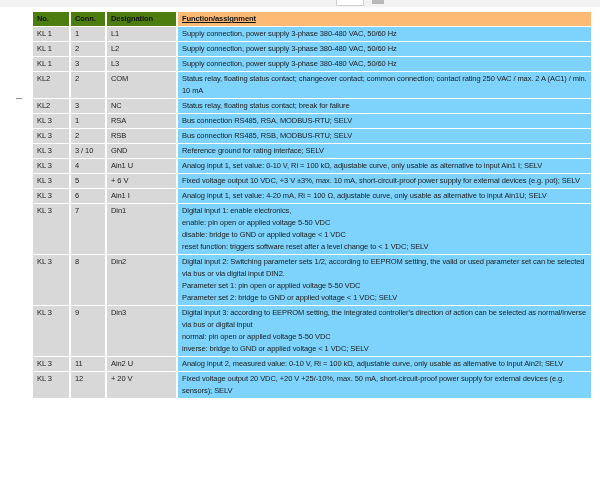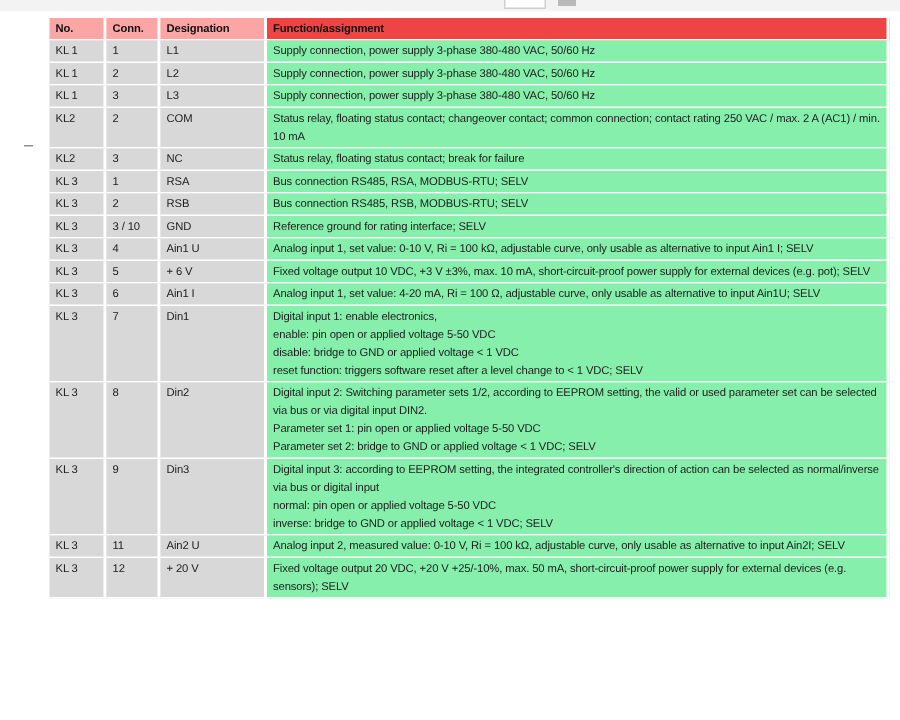--- a/index.html
+++ b/index.html
@@ -59,37 +59,38 @@
     line-height: 12px;
     letter-spacing: -0.08px;
     padding: 1px 4px;
     border-right: 2px solid #ffffff;
     border-bottom: 1px solid #ffffff;
     box-sizing: border-box;
     overflow: hidden;
   }
   .term-table th {
     font-weight: bold;
-    background: #fca5a5;
+    background: #4d7c0f;
     color: #111111;
   }
   .term-table th.h-fn {
-    background: #ef4444;
+    background: #fdba74;
+    text-decoration: underline;
   }
   .term-table col.w-no   { width: 38px; }
   .term-table col.w-conn { width: 36px; }
   .term-table col.w-des  { width: 71px; }
   .term-table col.w-fn   { width: 415px; }
   .term-table td.c-no,
   .term-table td.c-conn,
   .term-table td.c-des {
     background: #d8d8d8;
   }
   .term-table td.c-fn {
-    background: #86efac;
+    background: #7dd3fc;
     white-space: pre-line;
   }
 </style>
 </head>
 <body>
 
 <div class="top-strip">
   <div class="top-fragment-box"></div>
   <div class="top-fragment-glyph"></div>
 </div>

